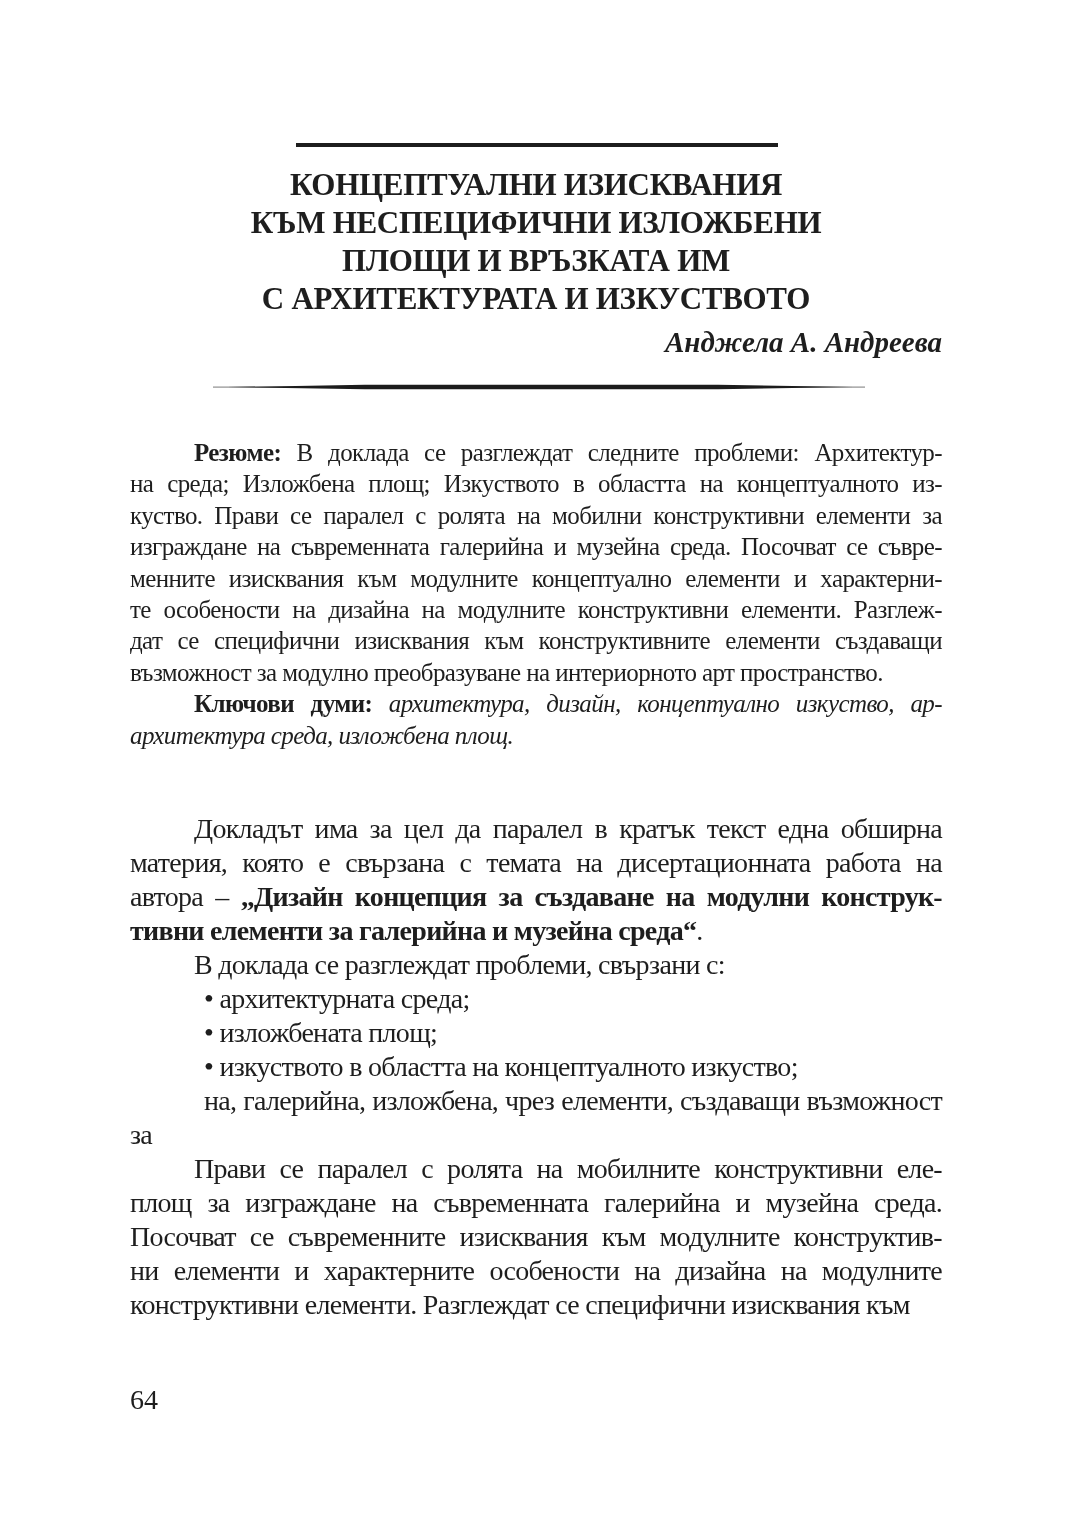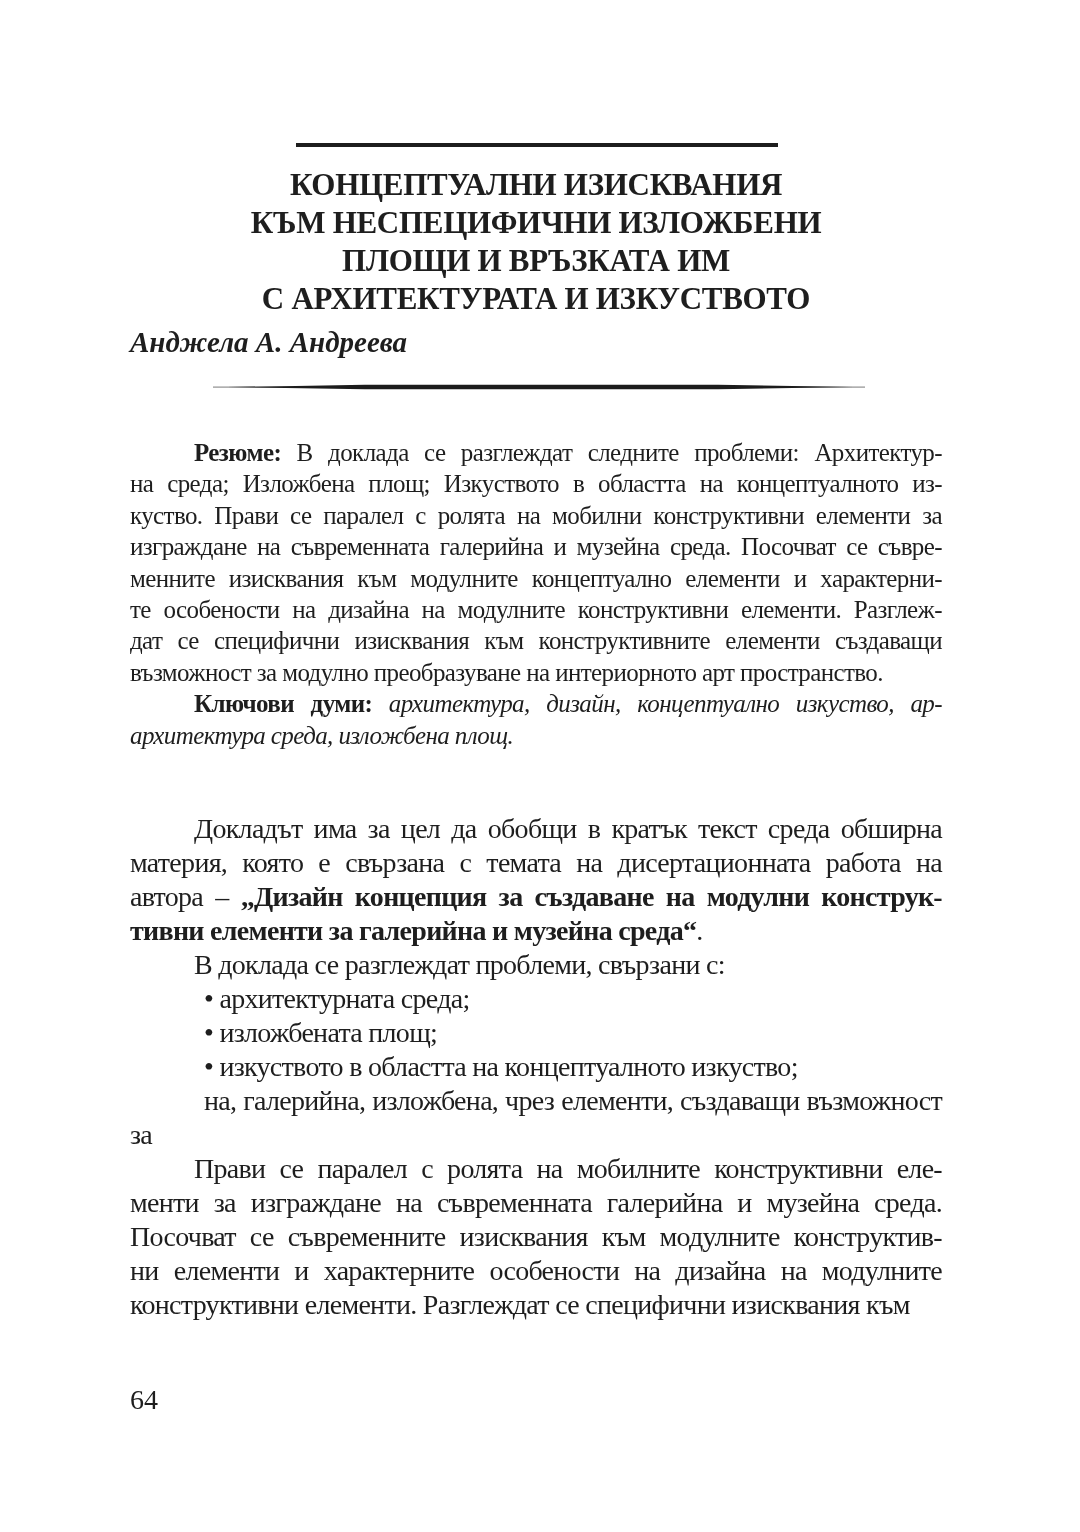--- a/index.html
+++ b/index.html
@@ -1,21 +1,21 @@
 <!DOCTYPE html>
 <html><head>
 <meta charset="utf-8">
 <style>
   html,body{margin:0;padding:0;background:#ffffff;}
   .page{position:relative;width:1080px;height:1532px;background:#ffffff;color:#1e1e1e;
         font-family:"Liberation Serif","DejaVu Serif",serif;overflow:hidden;}
   .rule-top{position:absolute;left:296px;top:143px;width:482px;height:4px;background:#1d1d1d;}
   .title-block{position:absolute;left:130px;top:166px;width:812px;margin:0;
         font-size:31px;line-height:38px;font-weight:bold;text-align:center;letter-spacing:-0.3px;}
-  .author{position:absolute;left:130px;top:323px;width:812px;text-align:left;
+  .author{position:absolute;left:130px;top:323px;width:812px;text-align:right;
         font-size:29px;line-height:38px;font-style:italic;font-weight:bold;}
   .rule-bottom{position:absolute;left:203px;top:383px;}
   .front-matter{position:absolute;left:130px;top:437px;width:812px;
         font-size:25px;line-height:31.4px;letter-spacing:-0.6px;}
   .body-text{position:absolute;left:130px;top:812px;width:812px;
         font-size:28px;line-height:34px;letter-spacing:-0.7px;}
   .para{margin:0;}
   .para .line{text-align:justify;text-align-last:justify;text-justify:inter-word;}
   .para .line:last-child{text-align-last:left;}
   .para .line:first-child{text-indent:64px;}
@@ -58,21 +58,21 @@
         <div class="line">възможност за модулно преобразуване на интериорното арт пространство.</div>
       </div>
     <div class="para">
         <div class="line"><span class="seg-b">Ключови думи:</span><span> </span><span class="seg-i">архитектура, дизайн, концептуално изкуство, ар-</span></div>
         <div class="line"><span class="seg-i">архитектура среда, изложбена площ.</span></div>
       </div>
   </div>
 
   <div class="body-text">
     <div class="para">
-        <div class="line">Докладът има за цел да обобщи в кратък текст среда обширна</div>
+        <div class="line">Докладът има за цел да паралел в кратък текст една обширна</div>
         <div class="line">материя, която е свързана с темата на дисертационната работа на</div>
         <div class="line"><span>автора – </span><span class="seg-b">„Дизайн концепция за създаване на модулни конструк-</span></div>
         <div class="line"><span class="seg-b">тивни елементи за галерийна и музейна среда“</span><span>.</span></div>
       </div>
     <div class="para">
         <div class="line">В доклада се разглеждат проблеми, свързани с:</div>
       </div>
     <div class="para bullet">
         <div class="line">• архитектурната среда;</div>
       </div>
@@ -80,21 +80,21 @@
         <div class="line">• изложбената площ;</div>
       </div>
     <div class="para bullet">
         <div class="line">• изкуството в областта на концептуалното изкуство;</div>
       </div>
     <div class="para bullet">
         <div class="line">на, галерийна, изложбена, чрез елементи, създаващи възможност за</div>
       </div>
     <div class="para">
         <div class="line">Прави се паралел с ролята на мобилните конструктивни еле-</div>
-        <div class="line">менти за изграждане на съвременната галерийна и музейна среда.</div>
+        <div class="line">площ за изграждане на съвременната галерийна и музейна среда.</div>
         <div class="line">Посочват се съвременните изисквания към модулните конструктив-</div>
         <div class="line">ни елементи и характерните особености на дизайна на модулните</div>
         <div class="line">конструктивни елементи. Разглеждат се специфични изисквания към</div>
       </div>
   </div>
 
   <div class="page-number">64</div>
 
 </div>
 

